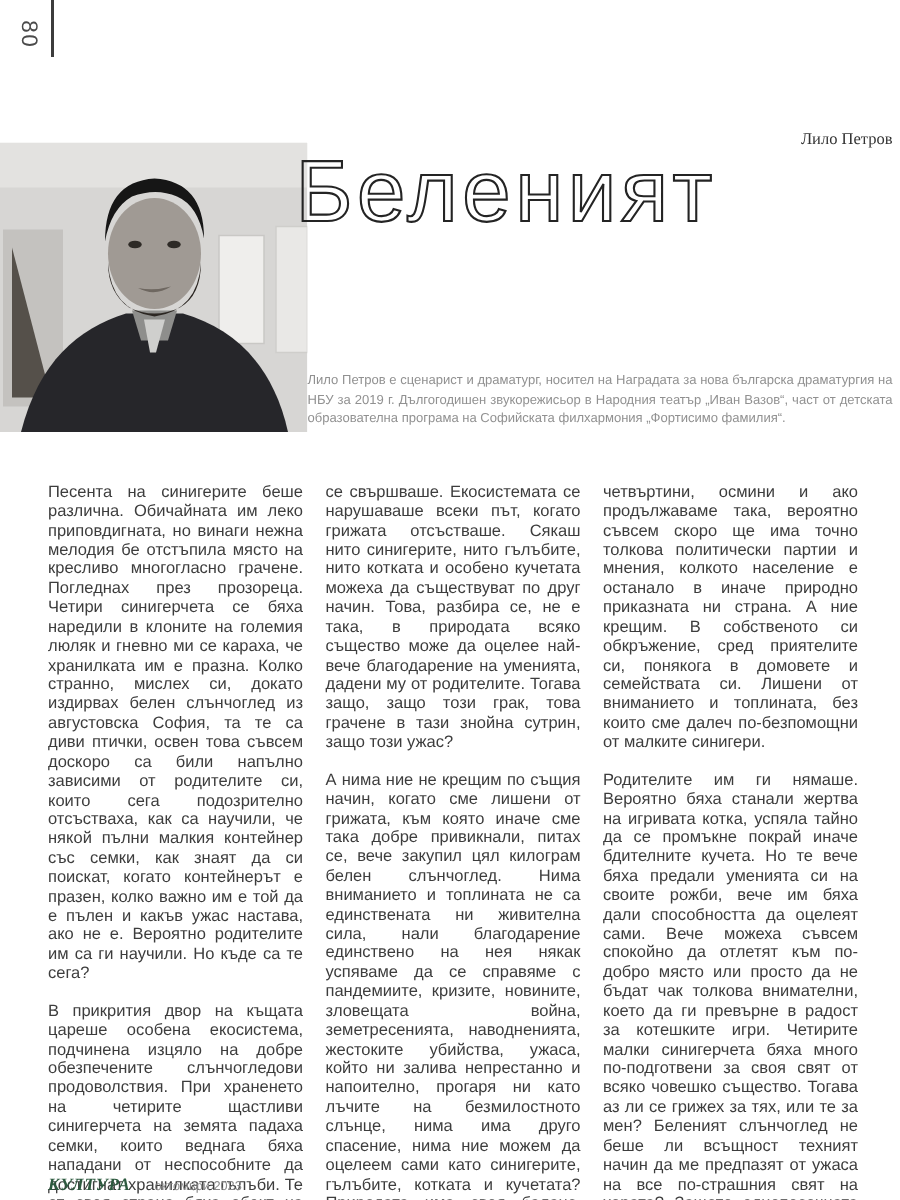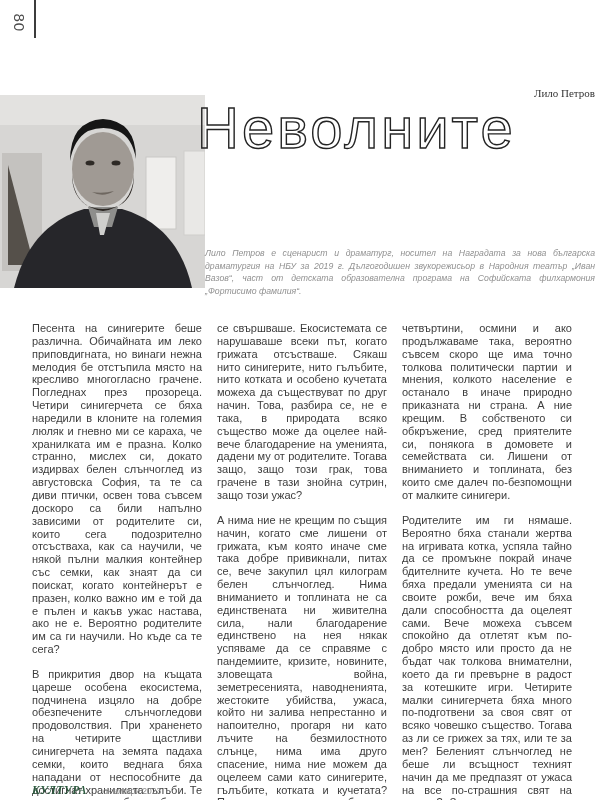--- a/index.html
+++ b/index.html
@@ -27,21 +27,21 @@
   @supports (-webkit-text-stroke:1px black){
     .title1{color:transparent;-webkit-text-stroke:1.4px #242424;}
   }
   .title2{
     position:absolute;left:235px;top:146px;white-space:nowrap;
     font-size:73px;font-weight:bold;color:#75797c;letter-spacing:1px;
   }
   
   .bio{
     position:absolute;left:205px;top:247px;width:390px;
-    font-size:8.7px;line-height:12.6px;color:#919191;text-align:justify;font-style:italic;
+    font-size:8.7px;line-height:12.6px;color:#919191;text-align:justify;
   }
   
   .body{
     position:absolute;left:32px;top:322px;width:540px;
     display:flex;gap:15px;
   }
   .col{width:170px;}
   .col p{
     margin:0 0 12px 0;
     font-size:11px;line-height:12.85px;color:#3d3d3d;
@@ -77,21 +77,21 @@
       <ellipse cx="103" cy="74" rx="31" ry="37" fill="#a09a94"></ellipse>
       <path d="M70,66 Q70,26 103,24 Q136,26 136,64 Q132,42 118,36 Q104,30 88,36 Q74,44 70,66 Z" fill="#161616"></path>
       <path d="M72,80 Q74,112 103,116 Q132,112 134,80 Q134,102 120,110 Q103,118 86,110 Q72,100 72,80 Z" fill="#2b2622"></path>
       <ellipse cx="90" cy="68" rx="4.5" ry="2.5" fill="#2e2a26"></ellipse>
       <ellipse cx="116" cy="68" rx="4.5" ry="2.5" fill="#2e2a26"></ellipse>
       <path d="M92,97 Q103,103 114,96 Q103,99 92,97 Z" fill="#6e6760"></path>
     </svg>
   </div>
 
   <div class="author">Лило Петров</div>
-  <div class="title1">Неволните</div>
+  <div class="title1">Беленият</div>
   <div class="bio">Лило Петров е сценарист и драматург, носител на Наградата за нова българска драматургия на НБУ за 2019 г. Дългогодишен звукорежисьор в Народния театър „Иван Вазов“, част от детската образователна програма на Софийската филхармония „Фортисимо фамилия“.</div>
 
   <div class="body">
     <div class="col">
       <p>Песента на синигерите беше различна. Обичайната им леко приповдигната, но винаги нежна мелодия бе отстъпила място на кресливо многогласно грачене. Погледнах през прозореца. Четири синигерчета се бяха наредили в клоните на големия люляк и гневно ми се караха, че хранилката им е празна. Колко странно, мислех си, докато издирвах белен слънчоглед из августовска София, та те са диви птички, освен това съвсем доскоро са били напълно зависими от родителите си, които сега подозрително отсъстваха, как са научили, че някой пълни малкия контейнер със семки, как знаят да си поискат, когато контейнерът е празен, колко важно им е той да е пълен и какъв ужас настава, ако не е. Вероятно родителите им са ги научили. Но къде са те сега?</p>
       <p>В прикрития двор на къщата цареше особена екосистема, подчинена изцяло на добре обезпечените слънчогледови продоволствия. При храненето на четирите щастливи синигерчета на земята падаха семки, които веднага бяха нападани от неспособните да достигнат хранилката гълъби. Те от своя страна бяха обект на непрестанен интерес и искрено забавление на съседската котка, която драсваше в мига, в който някое от двете кучета я забележеше. По тази логика вероятно именно кучетата бяха господарите на двора, но и те бяха не по-малко зависими от човешката ръка, от способността да си изпросят храна, от ужаса, в който изпадаха, когато храната</p>
     </div>
     <div class="col">
       <p>се свършваше. Екосистемата се нарушаваше всеки път, когато грижата отсъстваше. Сякаш нито синигерите, нито гълъбите, нито котката и особено кучетата можеха да съществуват по друг начин. Това, разбира се, не е така, в природата всяко същество може да оцелее най-вече благодарение на уменията, дадени му от родителите. Тогава защо, защо този грак, това грачене в тази знойна сутрин, защо този ужас?</p>
       <p>А нима ние не крещим по същия начин, когато сме лишени от грижата, към която иначе сме така добре привикнали, питах се, вече закупил цял килограм белен слънчоглед. Нима вниманието и топлината не са единствената ни живителна сила, нали благодарение единствено на нея някак успяваме да се справяме с пандемиите, кризите, новините, зловещата война, земетресенията, наводненията, жестоките убийства, ужаса, който ни залива непрестанно и напоително, прогаря ни като лъчите на безмилостното слънце, нима има друго спасение, нима ние можем да оцелеем сами като синигерите, гълъбите, котката и кучетата? Природата има своя баланс, знойното слънце постепенно щеше да отслаби лъчите си, но повсеместният ужас непрестанно се засилва, хората все повече се озлобяват един към друг, а и към всичко наоколо, жестокостта е все по-ярка, все по-трудна за проумяване, ние сме разделени по всяка тема, по всяко мнение, разделените се делим на половини,</p>

